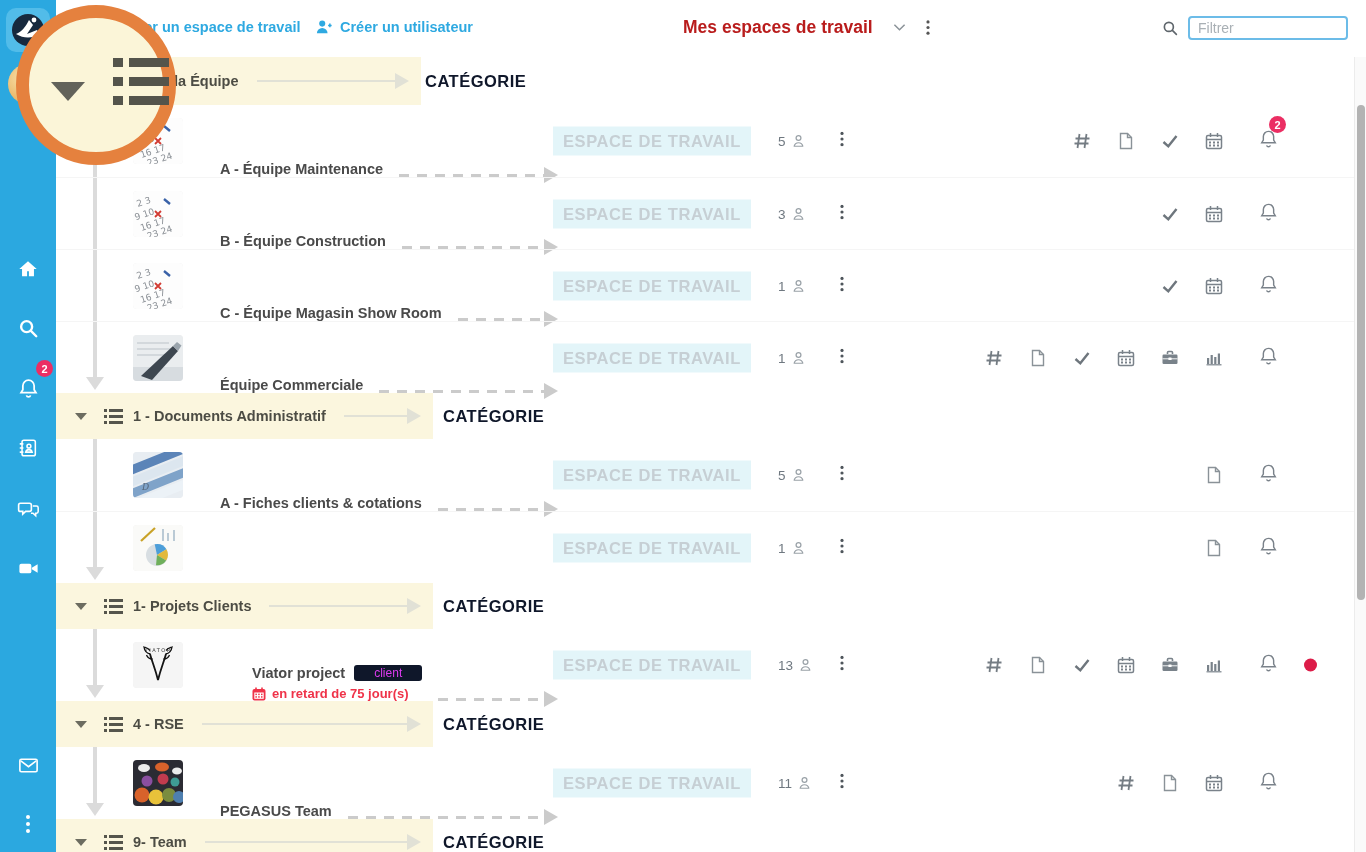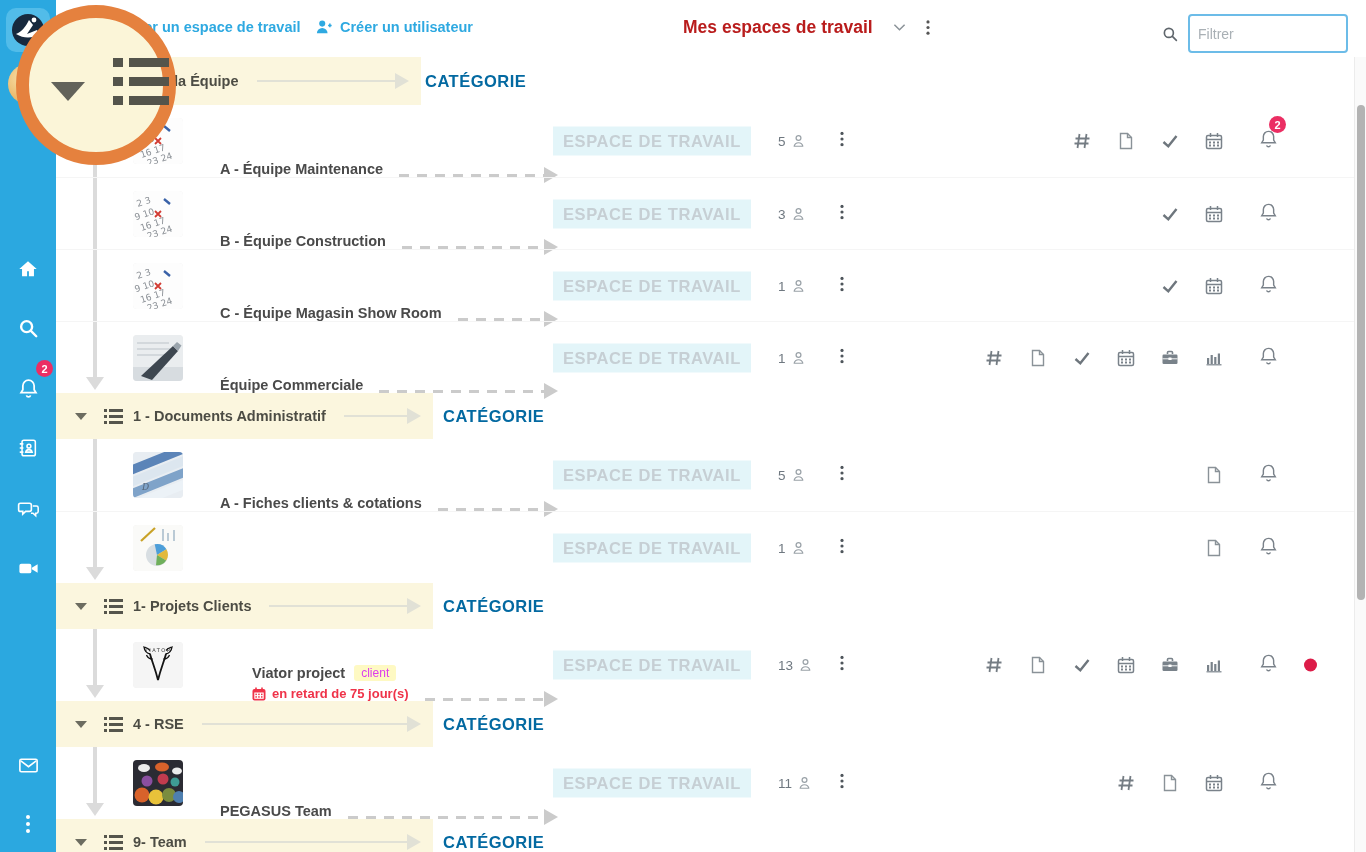--- a/index.html
+++ b/index.html
@@ -23,37 +23,37 @@
   .header { position:relative; height:57px; background:#fff; }
   .hlink { position:absolute; top:19px; display:flex; align-items:center; gap:7px; color:#2EA9E1; font-weight:bold;
     font-size:14.5px; cursor:pointer; white-space:nowrap; }
   .hlink-ws { left:40px; }
   .hlink-user { left:259px; }
   .title-wrap { position:absolute; left:627px; top:17px; display:flex; align-items:center; gap:20px; }
   .page-title { font-size:17.5px; font-weight:bold; color:#b91c1c; white-space:nowrap; }
   .title-chevron, .title-kebab { cursor:pointer; display:flex; align-items:center; }
   .search-wrap { position:absolute; right:18px; top:14px; display:flex; align-items:center; gap:6px; }
   .search-btn { width:24px; height:28px; display:flex; align-items:center; justify-content:center; cursor:pointer; }
-  .filter-input { width:160px; height:39px; border:2px solid #6CBCE8; border-radius:4px; font-size:14px; color:#444;
+  .filter-input { width:160px; height:24px; border:2px solid #6CBCE8; border-radius:4px; font-size:14px; color:#444;
     padding:0 8px; outline:none; font-family:"Liberation Sans", sans-serif; }
   .filter-input::placeholder { color:#A9B0B5; }
 
   
   .cat-band { position:relative; height:46px; }
   .cat-band.first { height:48px; }
   .cat-bg { position:absolute; left:0; top:0; bottom:0; width:377px; background:#FBF6DE; display:flex; align-items:center; }
   .cat-band.first .cat-bg { width:365px; }
   .cat-caret { margin-left:19px; width:0; height:0; border-left:6px solid transparent; border-right:6px solid transparent;
     border-top:7px solid #6C6C60; cursor:pointer; }
   .cat-list-icon { margin-left:17px; cursor:pointer; display:flex; }
   .cat-label { margin-left:10px; font-size:14.5px; font-weight:bold; color:#4C4C44; white-space:nowrap; }
   .cat-line { flex:1; height:2px; background:#E1E1D6; margin:0 16px 0 18px; position:relative; }
   .cat-line::after { content:""; position:absolute; right:-4px; top:-7px; border-left:14px solid #E1E1D6;
     border-top:8px solid transparent; border-bottom:8px solid transparent; }
-  .cat-tag { position:absolute; left:387px; top:50%; transform:translateY(-50%); color:#0369a1; font-size:16.5px;
+  .cat-tag { position:absolute; left:387px; top:50%; transform:translateY(-50%); color:#0f172a; font-size:16.5px;
     font-weight:bold; letter-spacing:.5px; white-space:nowrap; }
   .cat-band.first .cat-tag { left:369px; }
 
   
   .group-rows { position:relative; }
   .tree { position:absolute; left:37px; top:0; bottom:16px; width:4px; background:#DBDBDB; }
   .tree::after { content:""; position:absolute; left:-7px; bottom:-13px; border-top:13px solid #DBDBDB;
     border-left:9px solid transparent; border-right:9px solid transparent; }
   .ws-row { position:relative; height:72px; }
   .ws-row + .ws-row { border-top:1px solid #F5F5F5; }
@@ -75,21 +75,21 @@
   .ricon { width:20px; height:20px; cursor:pointer; display:flex; }
   .ricon svg { width:20px; height:20px; }
   .ws-bell { position:absolute; left:1202px; top:50%; transform:translateY(-50%); cursor:pointer; }
   .bell-badge { position:absolute; left:1213px; top:calc(50% - 25px); min-width:17px; height:17px; border-radius:9px;
     background:#EB2E63; color:#fff; font-size:11px; font-weight:bold; display:flex; align-items:center;
     justify-content:center; padding:0 3px; z-index:2; }
   .red-dot { position:absolute; left:1248px; top:50%; transform:translateY(-50%); width:13px; height:13px;
     border-radius:50%; background:#DC1C48; }
   .ws-name-wrap { display:flex; flex-direction:column; gap:5px;margin-left:32px; }
   .name-line { display:flex; align-items:center; }
-  .client-tag { margin-left:9px; background:#fef9c3; color:#DC3BEE; font-size:12px; padding:1px 7px; border-radius:3px; }
+  .client-tag { margin-left:9px; background:#0f172a; color:#DC3BEE; font-size:12px; padding:1px 20px; border-radius:3px; }
   .alert-line { display:flex; align-items:center; gap:6px; color:#EF3349; font-size:13px; font-weight:bold; }
 
   
   .scroll-track { position:absolute; right:0; top:57px; bottom:0; width:12px; background:#FAFAFA;
     border-left:1px solid #ECECEC; z-index:8; }
   .scroll-thumb { position:absolute; left:2px; top:48px; width:8px; height:495px; border-radius:4px; background:#B3B3B3; cursor:pointer; }
 
   
   .magnifier { position:absolute; left:16px; top:5px; width:160px; height:160px; border-radius:50%;
     border:13px solid #E5813E; background:#FBF5D8; z-index:60; }

